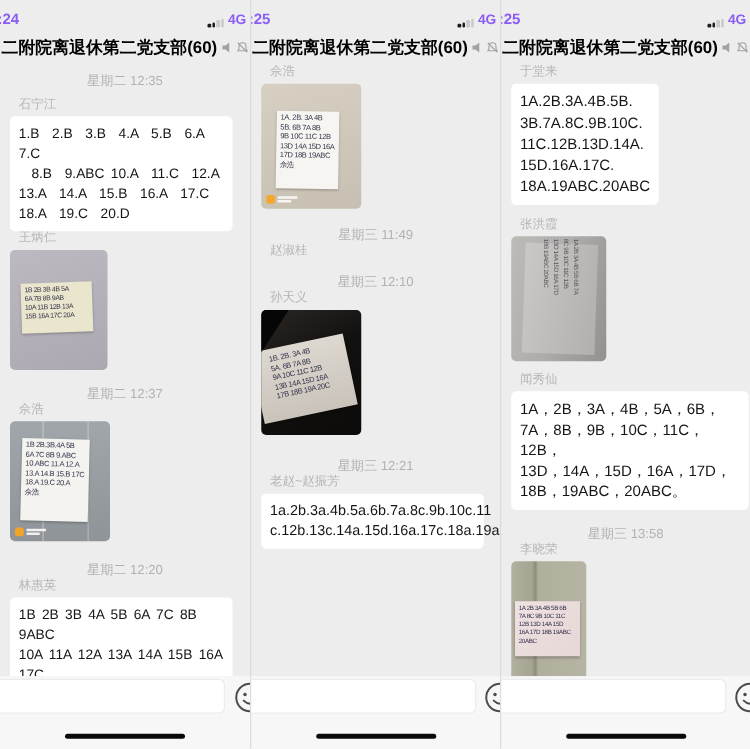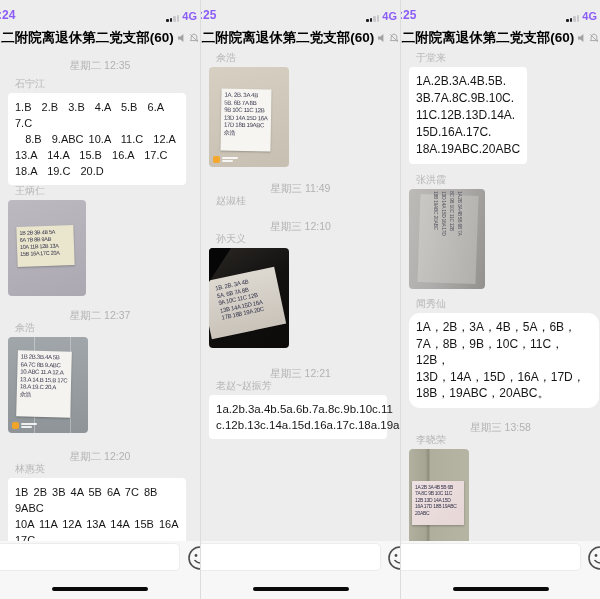--- a/index.html
+++ b/index.html
@@ -250,21 +250,21 @@
 18A.19ABC.20ABC</div>
       <div class="sender mt10">张洪霞</div>
       <div class="photo" style="width:76px;height:100px;background:linear-gradient(105deg,#bdbbb8 0%,#aeacaa 50%,#93918e 100%);">
         <div style="position:absolute;left:10px;top:6px;width:58px;height:88px;background:linear-gradient(100deg,#cac8c4,#b2b0ad);transform:rotate(2deg);"></div>
         <div class="scribble" style="position:absolute;left:-8px;top:30px;width:92px;transform:rotate(90deg);font-size:5px;line-height:8px;color:#56555e;">1A 2B 3A 4B 5B 6B 7A
 8C 9B 10C 11C 12B
 13D 14A 15D 16A 17D
 18B 19ABC 20ABC</div>
       </div>
       <div class="sender mt9">闻秀仙</div>
-      <div class="bubble" style="font-size:12px;line-height:16.5px;width:190px;max-width:190px;border-radius:11px;">1A，2B，3A，4B，5A，6B，
+      <div class="bubble" style="font-size:12px;line-height:16.5px;width:190px;max-width:190px;">1A，2B，3A，4B，5A，6B，
 7A，8B，9B，10C，11C，12B，
 13D，14A，15D，16A，17D，
 18B，19ABC，20ABC。</div>
       <div class="time-stamp mt12">星期三 13:58</div>
       <div class="sender mt8">李晓荣</div>
       <div class="photo" style="width:60px;height:102px;background:linear-gradient(90deg,#b2b1a0 0%,#a5a492 28%,#8e8d7c 32%,#b0af9e 36%,#b6b5a4 100%);">
         <div class="note" style="left:3px;top:32px;width:52px;height:44px;background:linear-gradient(135deg,#efe2e2,#e6d6d6);">
           <div class="scribble" style="font-size:5px;line-height:6.5px;">1A 2B 3A 4B 5B 6B
 7A 8C 9B 10C 11C
 12B 13D 14A 15D

